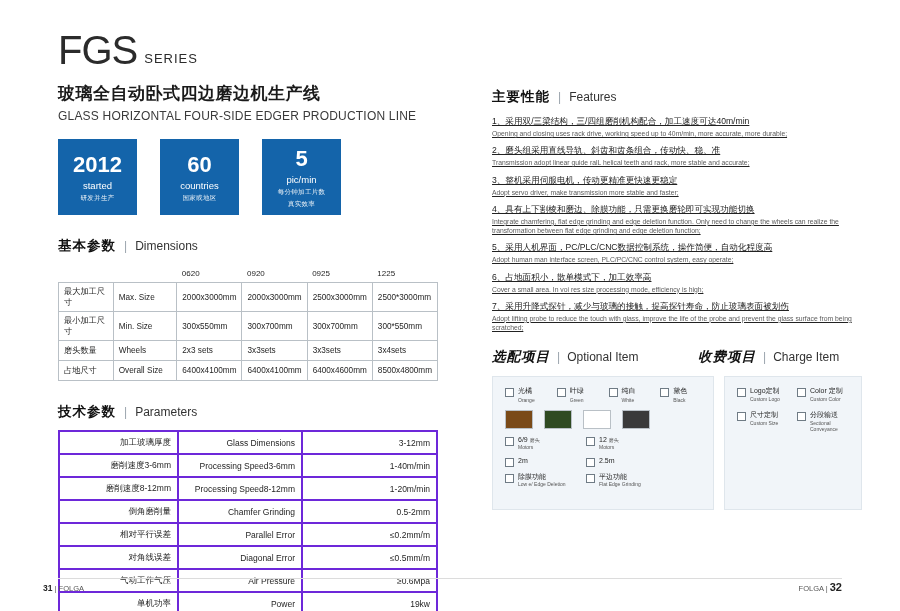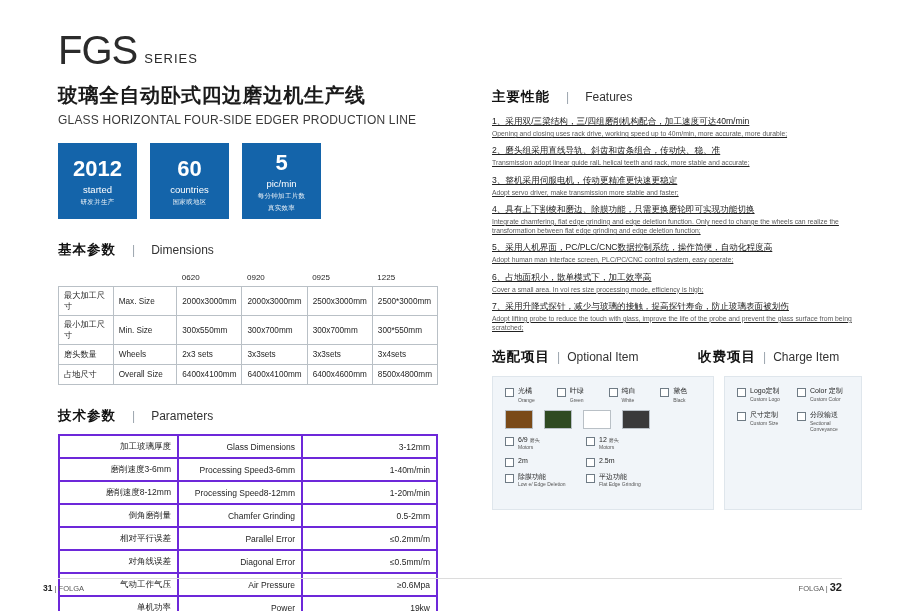--- a/index.html
+++ b/index.html
@@ -16,39 +16,39 @@
   
   .left{position:absolute;left:58px;top:30px;width:380px;}
   .brand{display:flex;align-items:flex-end;gap:7px;}
   .brand .fgs{
     font-size:40px;font-weight:normal;letter-spacing:-1px;color:#2b2b2b;line-height:1;
   }
   .brand .series{
     font-size:13px;letter-spacing:1px;color:#2b2b2b;padding-bottom:4px;
   }
   .title-cn{
-    margin-top:12px;font-size:20px;font-weight:bold;color:#1a1a1a;letter-spacing:0.5px;
+    margin-top:12px;font-size:17px;font-weight:bold;color:#1a1a1a;letter-spacing:0.5px;
   }
   .title-en{
     margin-top:4px;font-size:12px;color:#3a3a3a;letter-spacing:0.2px;
   }
 
   
-  .stats{margin-top:16px;display:flex;gap:13px;}
+  .stats{margin-top:16px;display:flex;gap:23px;}
   .stat{
     width:79px;height:74px;background:#1464aa;color:#fff;
     display:flex;flex-direction:column;align-items:center;justify-content:center;
     padding-top:2px;
   }
   .stat .num{font-size:22px;font-weight:bold;line-height:1.05;}
   .stat .lab{font-size:9.5px;margin-top:3px;}
   .stat .sub{font-size:6.5px;margin-top:3px;opacity:.92;letter-spacing:.3px;}
 
   
-  .sec-head{margin-top:22px;display:flex;align-items:baseline;gap:16px;}
+  .sec-head{margin-top:22px;display:flex;align-items:baseline;gap:8px;}
   .sec-head .cn{font-size:13.5px;font-weight:bold;color:#111;letter-spacing:1px;}
   .sec-head .bar{color:#9aa4ad;font-size:12px;}
   .sec-head .en{font-size:12px;color:#333;}
 
   
   table{border-collapse:collapse;font-size:8.2px;padding-left:40px;}
   .dim{margin-top:9px;width:380px;}
   .dim th,.dim td{
     border:1px solid #b9c0c6;padding:3px 5px;text-align:left;
     color:#1f1f1f;height:13px;
@@ -70,21 +70,21 @@
   .right{position:absolute;left:492px;top:88px;width:360px;}
   .feat-list{margin-top:10px;text-decoration:underline;}
   .feat{margin-bottom:7px;}
   .feat .cn{font-size:8.6px;color:#1c1c1c;line-height:1.35;}
   .feat .en{font-size:6.8px;color:#5a5a5a;line-height:1.35;margin-top:1.5px;}
 
   
   .panels{position:absolute;left:492px;top:348px;width:360px;}
   .panel-heads{display:flex;}
   .ph{display:flex;align-items:baseline;gap:7px;}
-  .ph .cn{font-size:13.5px;font-weight:bold;color:#111;letter-spacing:1px;}
+  .ph .cn{font-size:13.5px;font-weight:bold;color:#111;letter-spacing:1px;font-style:italic;}
   .ph .bar{color:#9aa4ad;font-size:12px;}
   .ph .en{font-size:12px;color:#333;}
   .panel-row{display:flex;gap:10px;margin-top:10px;}
   .panel{
     background:#f1f5f9;border:1px solid #dfe6ec;padding:10px 12px;
   }
   .panel.optional{width:196px;height:112px;}
   .panel.charge{width:124px;height:112px;}
 
   .optrow{display:flex;gap:11px;margin-bottom:5px;}

